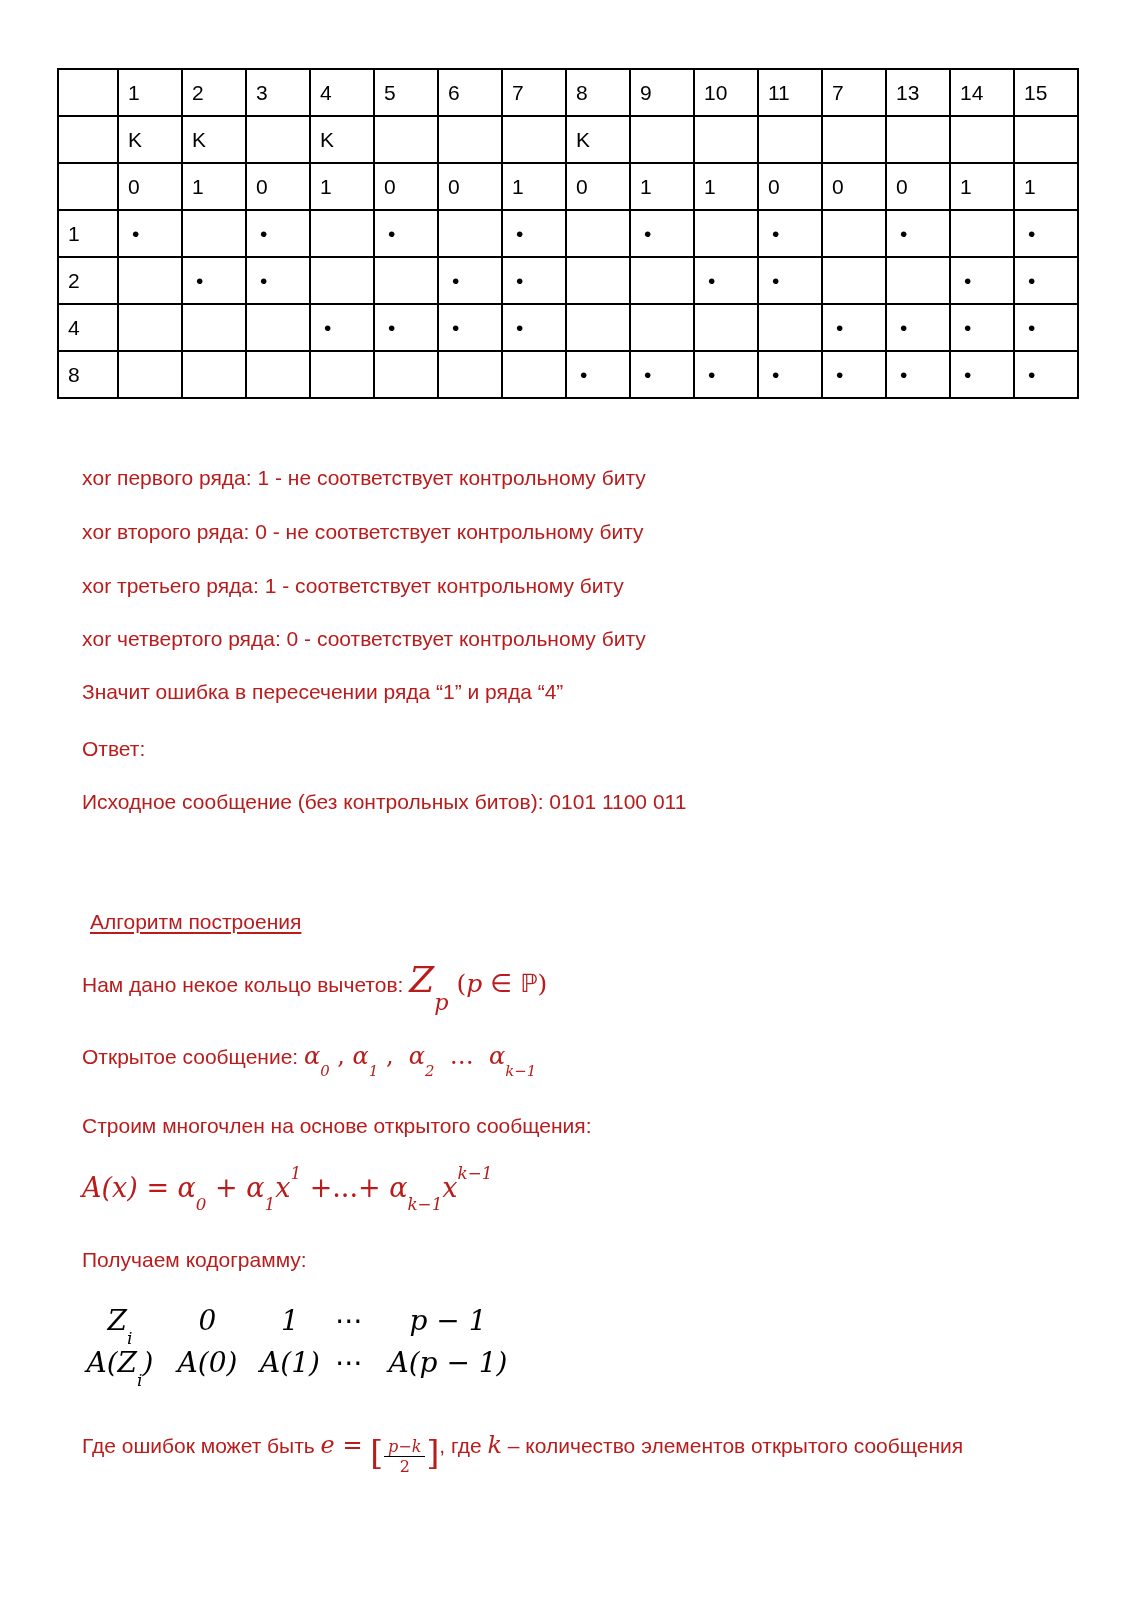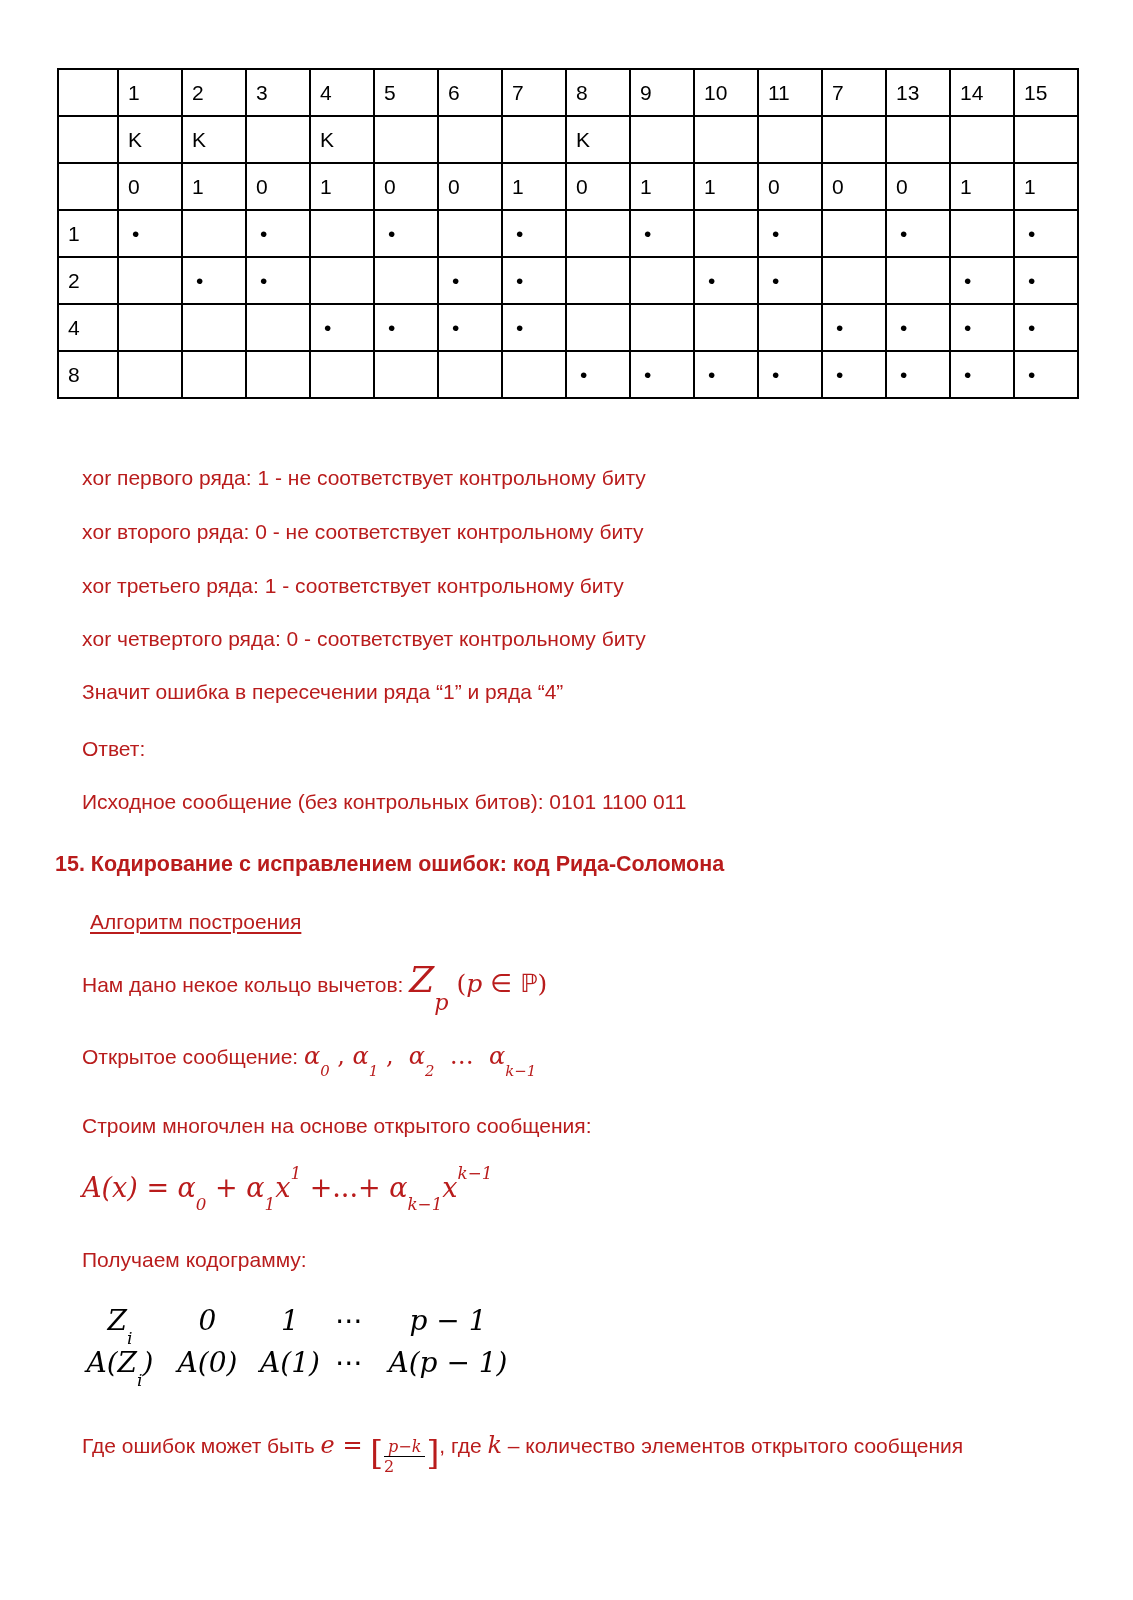--- a/index.html
+++ b/index.html
@@ -44,21 +44,21 @@
     display:inline-block; font-size:0.62em;
     font-family:"DejaVu Serif", serif; font-style:italic;
     transform:translateY(-1.05em);
   }
   
   .mrow { position:absolute; left:80px; display:flex; font-size:28px; line-height:42px; height:42px; white-space:pre; }
   .mcell { display:inline-block; text-align:center; }
   .mc0{ width:80px; } .mc1{ width:95px; } .mc2{ width:70px; } .mc3{ width:48px; } .mc4{ width:150px; }
   
   .brk { font-family:"DejaVu Serif", serif; font-size:33px; vertical-align:-0.33em; }
-  .frac { display:inline-block; vertical-align:-0.9em; margin:0 1px; }
+  .frac { display:inline-block; vertical-align:-0.9em; text-align:center; margin:0 1px; }
   .num {
     display:block; font-size:16px; line-height:1.08;
     font-family:"DejaVu Serif", serif; font-style:italic;
     border-bottom:1.6px solid #000; padding:0 4px 1px;
   }
   .den { display:block; font-size:16px; line-height:1.2; font-family:"DejaVu Serif", serif; }
 </style>
 </head>
 <body>
 
@@ -214,21 +214,20 @@
   </table>
 
   <div class="line" style="top:464px">xor первого ряда: 1 - не соответствует контрольному биту</div>
   <div class="line" style="top:518px">xor второго ряда: 0 - не соответствует контрольному биту</div>
   <div class="line" style="top:572px">xor третьего ряда: 1 - соответствует контрольному биту</div>
   <div class="line" style="top:625px">xor четвертого ряда: 0 - соответствует контрольному биту</div>
   <div class="line" style="top:678px">Значит ошибка в пересечении ряда “1” и ряда “4”</div>
   <div class="line" style="top:735px">Ответ:</div>
   <div class="line" style="top:788px">Исходное сообщение (без контрольных битов): 0101 1100 011</div>
 
-  <div class="line heading" style="top:850px">15. Кодирование с исправлением ошибок: код Рида-Соломона</div>
 
   <div class="line" style="top:908px"><span class="ul">Алгоритм построения</span></div>
 
   <div class="line" style="top:966px"><span>Нам дано некое кольцо вычетов: </span><span class="fx"><span class="mi">Z</span><span class="ssub">p</span></span><span class="f25"><span class="mr"> (</span><span class="mi">p</span><span class="bb elem">∈</span><span class="bb">ℙ</span><span class="mr">)</span></span></div>
 
   <div class="line" style="top:1042px"><span>Открытое сообщение: </span><span class="f24s"><span class="mi">α</span><span class="ssub">0</span><span class="mr"> , </span><span class="mi">α</span><span class="ssub">1</span><span class="mr"> ,  </span><span class="mi">α</span><span class="ssub">2</span><span class="mr">  …  </span><span class="mi">α</span><span class="ssub">k−1</span></span></div>
 
   <div class="line" style="top:1112px">Строим многочлен на основе открытого сообщения:</div>
 
   <div class="line" style="top:1170px; font-size:27px; line-height:35px"><span class="mi">A(x)</span><span class="mr"> = </span><span class="mi">α</span><span class="ssub">0</span><span class="mr"> + </span><span class="mi">α</span><span class="ssub">1</span><span class="mi">x</span><span class="ssup">1</span><span class="mr"> +...+ </span><span class="mi">α</span><span class="ssub">k−1</span><span class="mi">x</span><span class="ssup">k−1</span></div>

